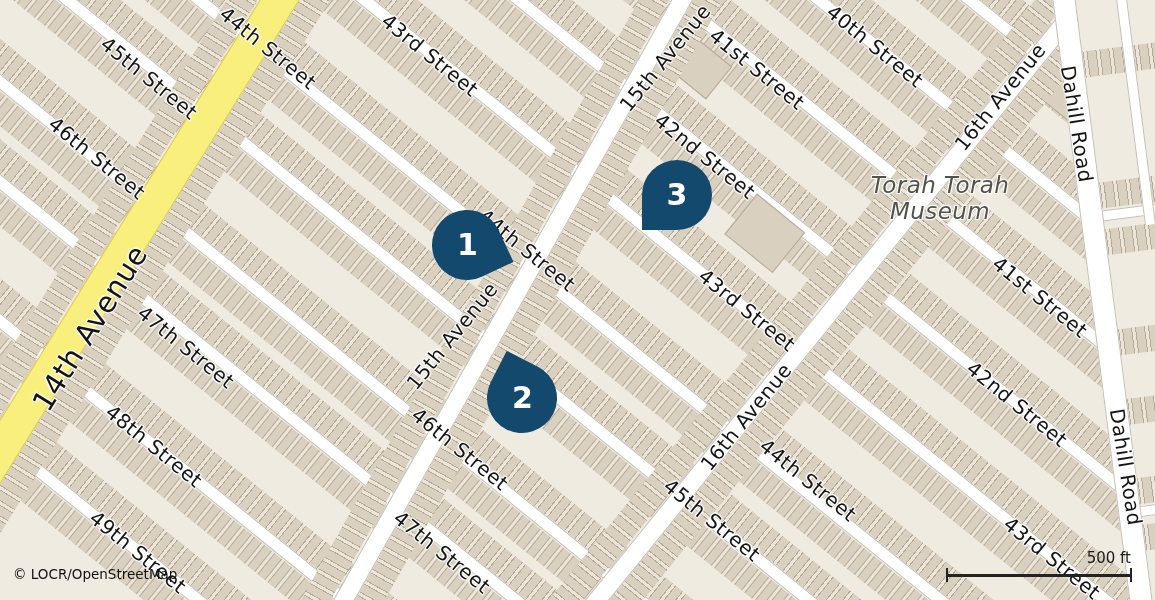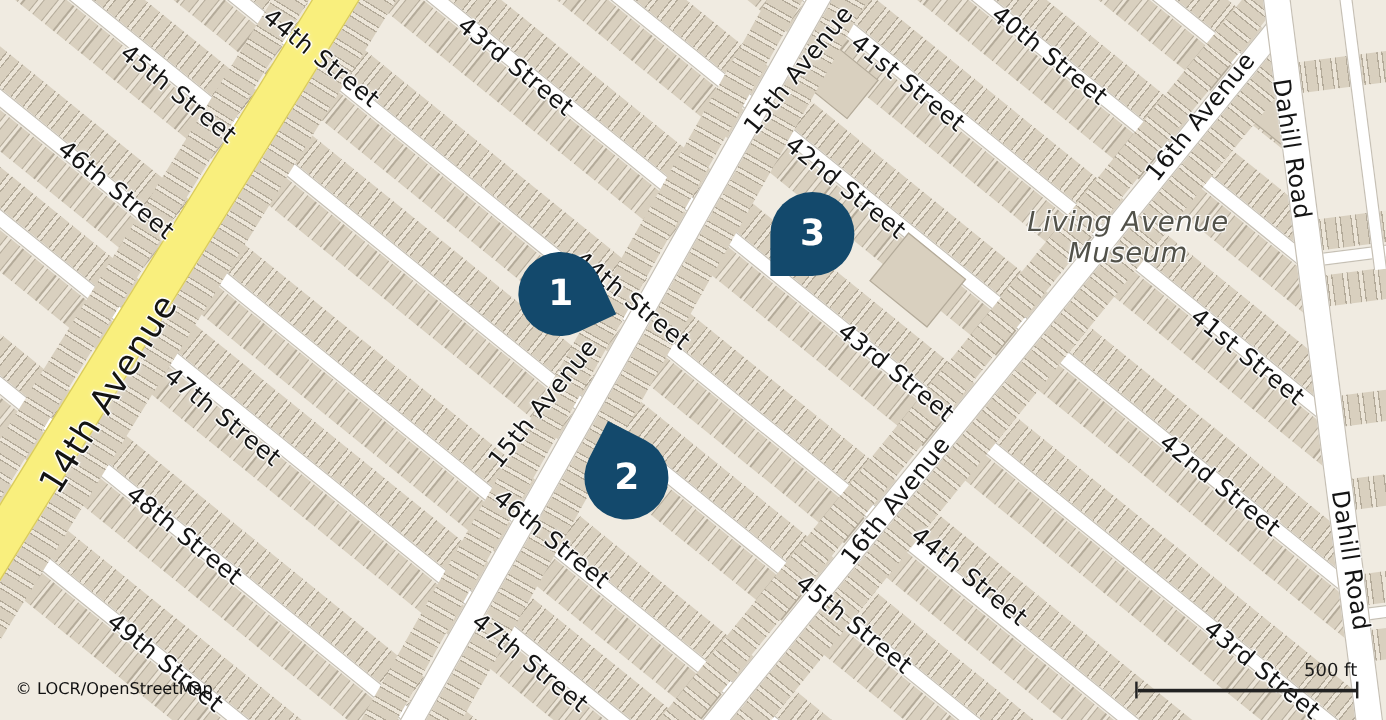--- a/index.html
+++ b/index.html
@@ -195,21 +195,21 @@
       <div class="map-label street" style="left: 712px; top: 520px; transform: translate(-50%, -50%) rotate(39deg);">45th Street</div>
       <div class="map-label street" style="left: 460px; top: 449px; transform: translate(-50%, -50%) rotate(39deg);">46th Street</div>
       <div class="map-label street" style="left: 442px; top: 552px; transform: translate(-50%, -50%) rotate(39deg);">47th Street</div>
       <div class="map-label avenue" style="left: 665px; top: 58px; transform: translate(-50%, -50%) rotate(-51deg);">15th Avenue</div>
       <div class="map-label avenue" style="left: 452px; top: 336px; transform: translate(-50%, -50%) rotate(-51deg);">15th Avenue</div>
       <div class="map-label avenue" style="left: 1000px; top: 97px; transform: translate(-50%, -50%) rotate(-51deg);">16th Avenue</div>
       <div class="map-label avenue" style="left: 746px; top: 417px; transform: translate(-50%, -50%) rotate(-51deg);">16th Avenue</div>
       <div class="map-label avenue-major" style="left: 90px; top: 328px; transform: translate(-50%, -50%) rotate(-58deg);">14th Avenue</div>
       <div class="map-label road-vertical" style="left: 1077px; top: 124px; transform: translate(-50%, -50%) rotate(81deg);">Dahill Road</div>
       <div class="map-label road-vertical" style="left: 1126px; top: 467px; transform: translate(-50%, -50%) rotate(81deg);">Dahill Road</div>
-      <div class="map-label poi" style="left: 940px; top: 199px; transform: translate(-50%, -50%) rotate(0deg);">Living Avenue Museum</div>
+      <div class="map-label poi" style="left: 940px; top: 199px; transform: translate(-50%, -50%) rotate(0deg);">Torah Torah Museum</div>
     </div>
   <div id="markers">
       <div class="marker corner-br" style="left: 432px; top: 210px; background: rgb(19, 73, 108); transform: rotate(-25deg);">
         <span class="n" style="transform: rotate(25deg); color: rgb(255, 255, 255);">1</span>
       </div>
       <div class="marker corner-tl" style="left: 487px; top: 363px; background: rgb(19, 73, 108); transform: rotate(27deg);">
         <span class="n" style="transform: rotate(-27deg); color: rgb(255, 255, 255);">2</span>
       </div>
       <div class="marker corner-bl" style="left: 642px; top: 160px; background: rgb(19, 73, 108); transform: rotate(0deg);">
         <span class="n" style="transform: rotate(0deg); color: rgb(255, 255, 255);">3</span>

